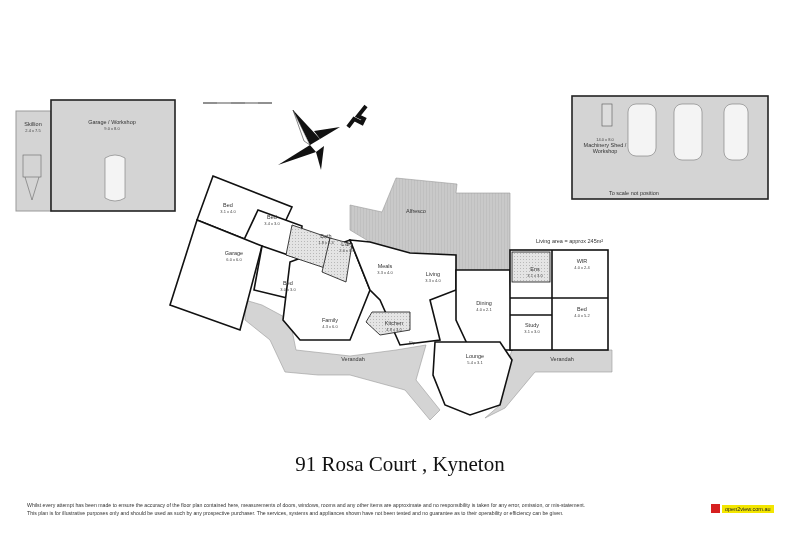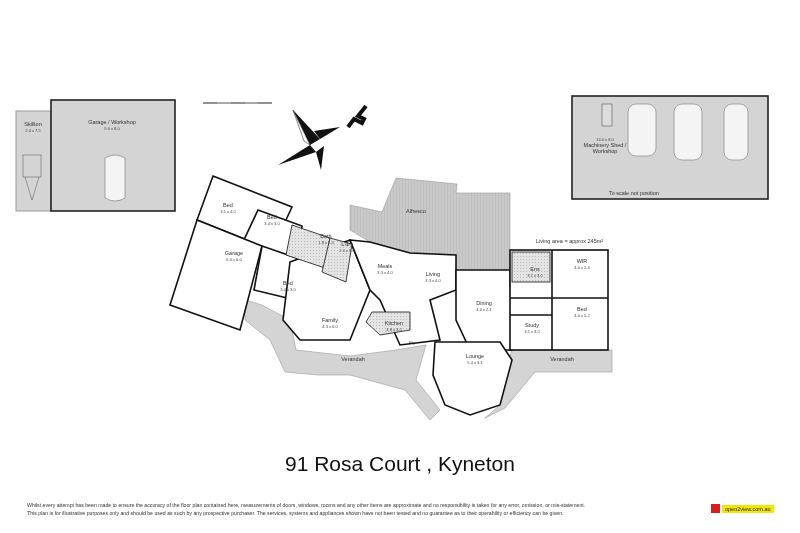--- a/index.html
+++ b/index.html
@@ -1,20 +1,20 @@
 <!DOCTYPE html>
 <html><head>
 <meta charset="utf-8">
 <style>
   html,body{margin:0;padding:0;background:#fff;}
   body{width:800px;height:533px;position:relative;overflow:hidden;font-family:"Liberation Sans",sans-serif;}
   svg.plan{position:absolute;left:0;top:0;}
   .lbl{position:absolute;font-size:5.5px;color:#333;text-align:center;white-space:nowrap;transform:translateX(-50%);line-height:1.1;}
   .lbl .dim{display:block;font-size:4px;color:#444;margin-top:2px;}
-  .title{position:absolute;left:0;width:800px;top:452px;text-align:center;font-size:21px;color:#111;font-family:Liberation Sans, sans-serif;}
+  .title{position:absolute;left:0;width:800px;top:452px;text-align:center;font-size:21px;color:#111;font-family:Liberation Serif, serif;}
   .disc{position:absolute;left:27px;top:502px;font-size:5.2px;color:#333;line-height:1.45;width:680px;}
   .badge{position:absolute;left:711px;top:503px;height:11px;display:flex;align-items:center;}
   .badge .ic{width:9px;height:9px;background:#d62020;margin-right:2px;}
   .badge .tx{background:#f3e600;font-size:5.5px;padding:1px 3px;color:#222;}
   .living{position:absolute;left:536px;top:238px;font-size:5.5px;color:#333;}
   .scale{position:absolute;left:609px;top:190px;font-size:5.5px;color:#333;}
 </style>
 </head>
 <body>
 

